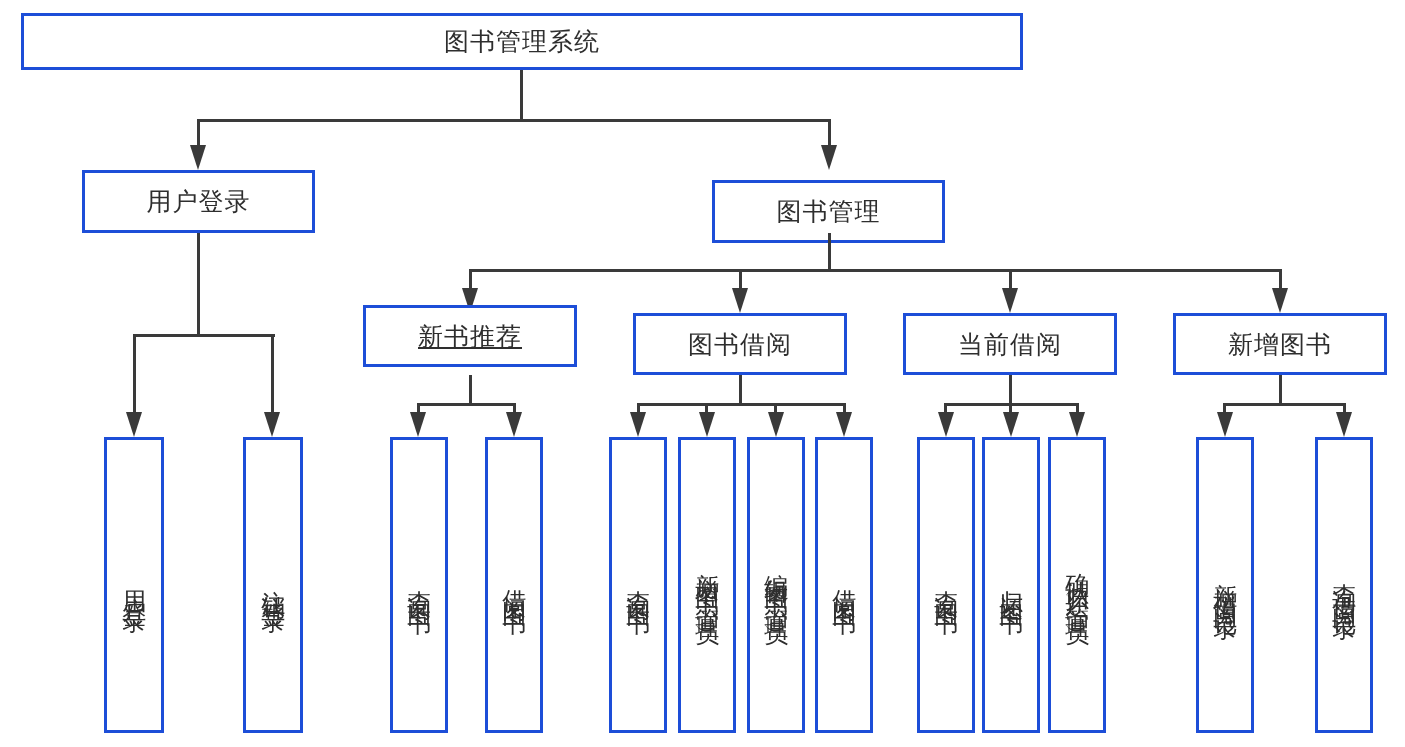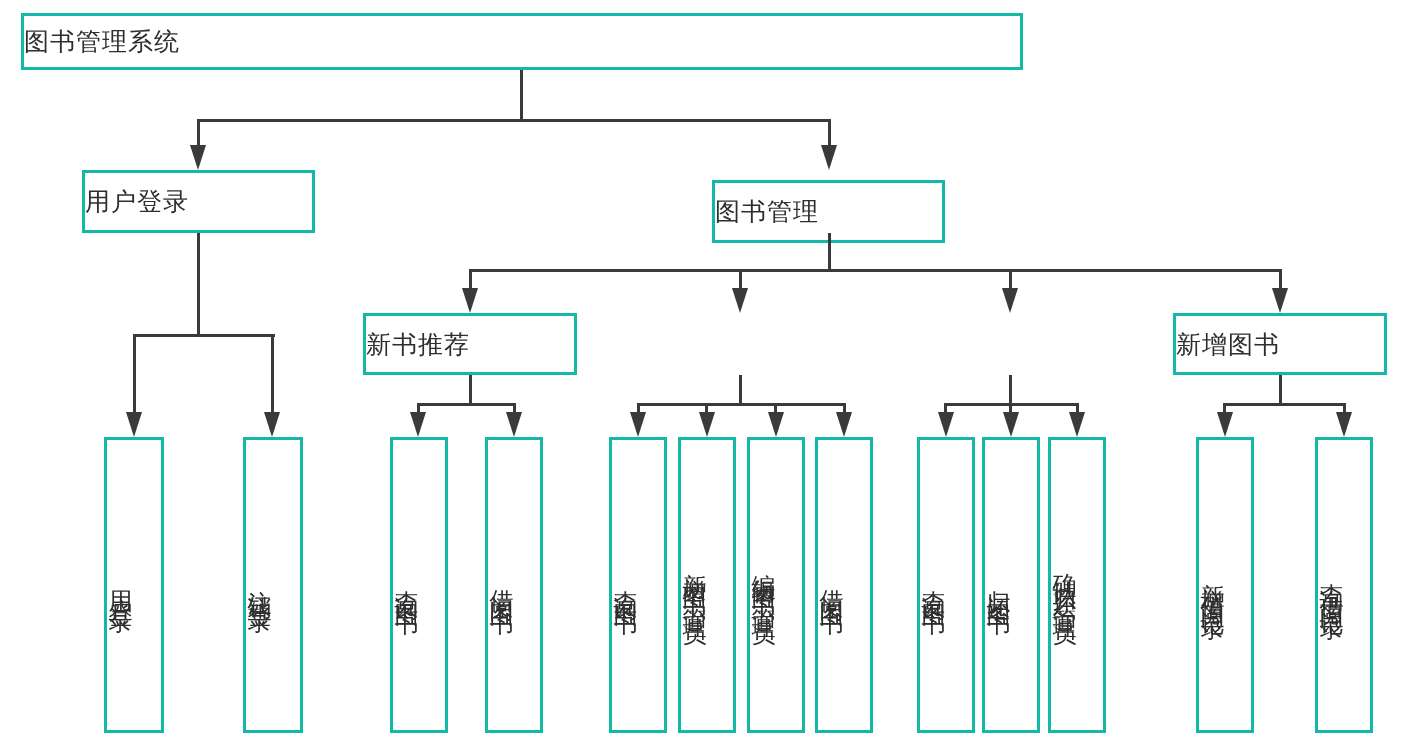--- a/index.html
+++ b/index.html
@@ -8,24 +8,24 @@
     width: 1405px;
     height: 747px;
     background: #ffffff;
     font-family: "Liberation Sans", "DejaVu Sans", sans-serif;
     color: #2e2e2e;
     overflow: hidden;
   }
   .box {
     position: absolute;
     background: #ffffff;
-    border: 3px solid #14b8a6;
+    border: 3px solid #1d4ed8;
     display: flex;
     align-items: center;
-    justify-content: flex-start;
+    justify-content: center;
     box-sizing: content-box;
   }
   .hlabel { font-size: 25px; letter-spacing: 1px; white-space: nowrap; }
   .vbox .vtext {
     writing-mode: vertical-rl;
     text-orientation: mixed;
     font-size: 24px;
     letter-spacing: 7px;
     line-height: 1.1;
     white-space: nowrap;
@@ -90,22 +90,28 @@
   <div class="line" style="left:469px; top:269px; width:813px; height:3px;"></div>
   <div class="line" style="left:469px; top:269px; width:3px; height:22px;"></div>
   <div class="arr" style="left:462px; top:288px;"></div>
   <div class="line" style="left:739px; top:269px; width:3px; height:22px;"></div>
   <div class="arr" style="left:732px; top:288px;"></div>
   <div class="line" style="left:1009px; top:269px; width:3px; height:22px;"></div>
   <div class="arr" style="left:1002px; top:288px;"></div>
   <div class="line" style="left:1279px; top:269px; width:3px; height:22px;"></div>
   <div class="arr" style="left:1272px; top:288px;"></div>
 
-  <div class="box" style="left:363px; top:313px; width:208px; height:56px;">
+  <div class="box" style="left:363px; top:305px; width:208px; height:56px;text-decoration:underline;">
     <span class="hlabel">新书推荐</span>
+  </div>
+  <div class="box" style="left:633px; top:313px; width:208px; height:56px;">
+    <span class="hlabel">图书借阅</span>
+  </div>
+  <div class="box" style="left:903px; top:313px; width:208px; height:56px;">
+    <span class="hlabel">当前借阅</span>
   </div>
   <div class="box" style="left:1173px; top:313px; width:208px; height:56px;">
     <span class="hlabel">新增图书</span>
   </div>
 
   <div class="line" style="left:469px; top:375px; width:3px; height:30px;"></div>
   <div class="line" style="left:417px; top:403px; width:99px; height:3px;"></div>
   <div class="line" style="left:417px; top:403px; width:3px; height:13px;"></div>
   <div class="arr" style="left:410px; top:412px;"></div>
   <div class="line" style="left:513px; top:403px; width:3px; height:13px;"></div>

